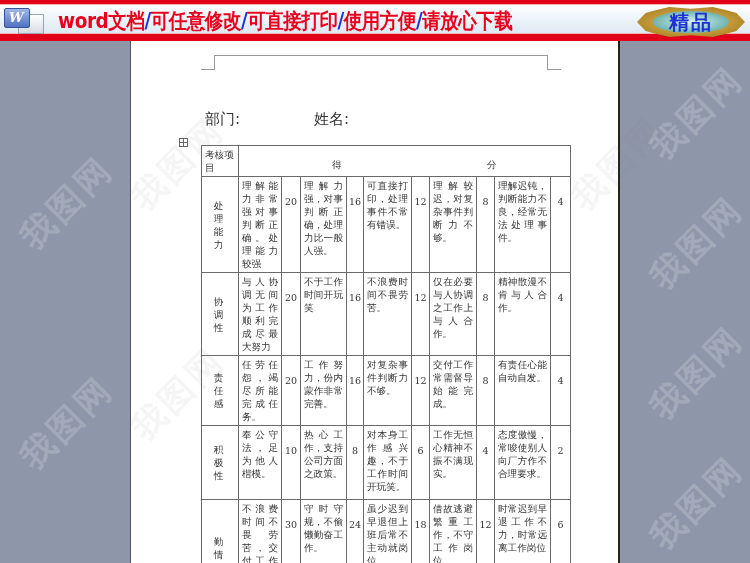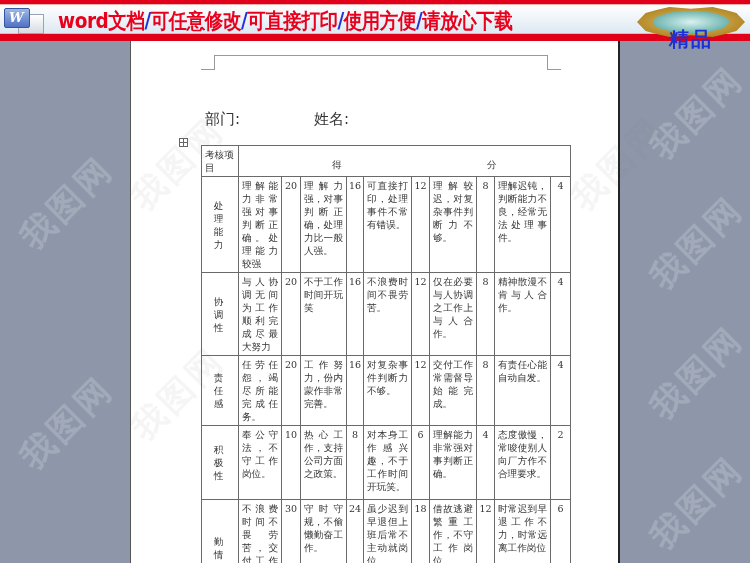--- a/index.html
+++ b/index.html
@@ -21,21 +21,21 @@
             font-family: "DejaVu Sans", sans-serif; font-weight: bold; font-size: 21px; letter-spacing: -0.5px;
             white-space: nowrap; transform: scaleX(0.88); transform-origin: left center; }
   .slogan .red { color: #e8001c; }
   .slogan .blue { color: #2430d8; }
   .badge { position: absolute; left: 637px; top: 2px; width: 108px; height: 30px; }
   .badge .burst { position: absolute; left: 0; top: 0; width: 108px; height: 30px;
                   background: radial-gradient(ellipse at center, #e7c56b 0%, #b48a2a 70%, #7a5a10 100%);
                   clip-path: polygon(0% 50%, 8% 20%, 18% 10%, 30% 0%, 50% 6%, 70% 0%, 82% 10%, 92% 20%, 100% 50%, 92% 80%, 82% 90%, 70% 100%, 50% 94%, 30% 100%, 18% 90%, 8% 80%); }
   .badge .oval { position: absolute; left: 16px; top: 4px; width: 76px; height: 22px; border-radius: 50%;
                  background: radial-gradient(ellipse at center, #d9f2f0 0%, #6fb5b0 70%, #3f807c 100%); }
-  .badge .txt { position: absolute; left: 0; top: 17px; width: 108px; height: 30px; line-height: 30px; text-align: center;
+  .badge .txt { position: absolute; left: 0; top: 0; width: 108px; height: 30px; line-height: 30px; text-align: center;
                 font-weight: bold; font-size: 20px; color: #1d2fd6; letter-spacing: 2px; }
 
   
   .page { position: absolute; left: 130px; top: 41px; width: 490px; height: 522px; background: #fff;
           border-left: 1px solid #555; border-right: 2px solid #222; }
   .corner { position: absolute; border-color: #999; border-style: solid; }
   .corner.tl2 { left: 83px; top: 14px; width: 0; height: 14px; border-width: 0 1px 0 0; }
   .corner.topline { left: 84px; top: 14px; width: 333px; height: 0; border-width: 1px 0 0 0; }
   .corner.tr { left: 416px; top: 14px; width: 0; height: 14px; border-width: 0 0 0 1px; }
   .corner.tr2 { left: 416px; top: 28px; width: 14px; height: 0; border-width: 1px 0 0 0; }
@@ -51,21 +51,21 @@
   .move-handle::before { content: ""; position: absolute; left: 3px; top: 0; width: 1px; height: 7px; background: #666; }
   .move-handle::after { content: ""; position: absolute; left: 0; top: 3px; width: 7px; height: 1px; background: #666; }
 
   
   table.score { position: absolute; left: 70px; top: 104px; border-collapse: collapse; table-layout: fixed;
                 width: 369px; font-size: 9.6px; color: #333; }
   table.score td { border: 1px solid #6a6a6a; vertical-align: top; padding: 2px 3px; line-height: 13px; }
   table.score tr.head td { height: 27px; }
   td.item { text-align: center; vertical-align: middle !important; letter-spacing: 6px; padding-left: 6px !important; }
   td.head-item { line-height: 13px; letter-spacing: 0; }
-  td.num { text-align: center; font-family: "DejaVu Serif", serif; font-size: 9.5px; padding: 2px 1px !important; }
+  td.num { text-align: center; font-family: "DejaVu Serif", serif; font-size: 9.5px; padding: 18px 1px !important; }
   td.desc { text-align: justify; word-break: break-all; }
   .hd-de { display: inline-block; width: 100%; position: relative; }
   .hd-de .l { position: absolute; left: 90px; }
   .hd-de .r { position: absolute; left: 245px; }
   tr.r1 td { height: 90px; margin-top: 36px; }
   tr.r2 td { height: 78px; }
   tr.r3 td { height: 64px; }
   tr.r4 td { height: 74px; }
   tr.r5 td { height: 76px; }
 
@@ -181,27 +181,27 @@
       <td class="desc">对复杂事件判断力不够。</td>
       <td class="num">12</td>
       <td class="desc">交付工作常需督导始能完成。</td>
       <td class="num">8</td>
       <td class="desc" colspan="2">有责任心能自动自发。</td>
       <td class="num">4</td>
     </tr>
 
     <tr class="r4">
       <td class="item">积极性</td>
-      <td class="desc">奉公守法，不守工作岗位。</td>
+      <td class="desc">奉公守法，足为他人楷模。</td>
       <td class="num">10</td>
       <td class="desc">热心工作，支持公司方面之政策。</td>
       <td class="num">8</td>
       <td class="desc">对本身工作感兴趣，不于工作时间开玩笑。</td>
       <td class="num">6</td>
-      <td class="desc">理解能力非常强对事判断正确。</td>
+      <td class="desc">工作无恒心精神不振不满现实。</td>
       <td class="num">4</td>
       <td class="desc" colspan="2">态度傲慢，常唆使别人向厂方作不合理要求。</td>
       <td class="num">2</td>
     </tr>
 
     <tr class="r5">
       <td class="item">勤情</td>
       <td class="desc">不浪费时间不畏劳苦，交付工作抢先完成。</td>
       <td class="num">30</td>
       <td class="desc">守时守规，不偷懒勤奋工作。</td>

